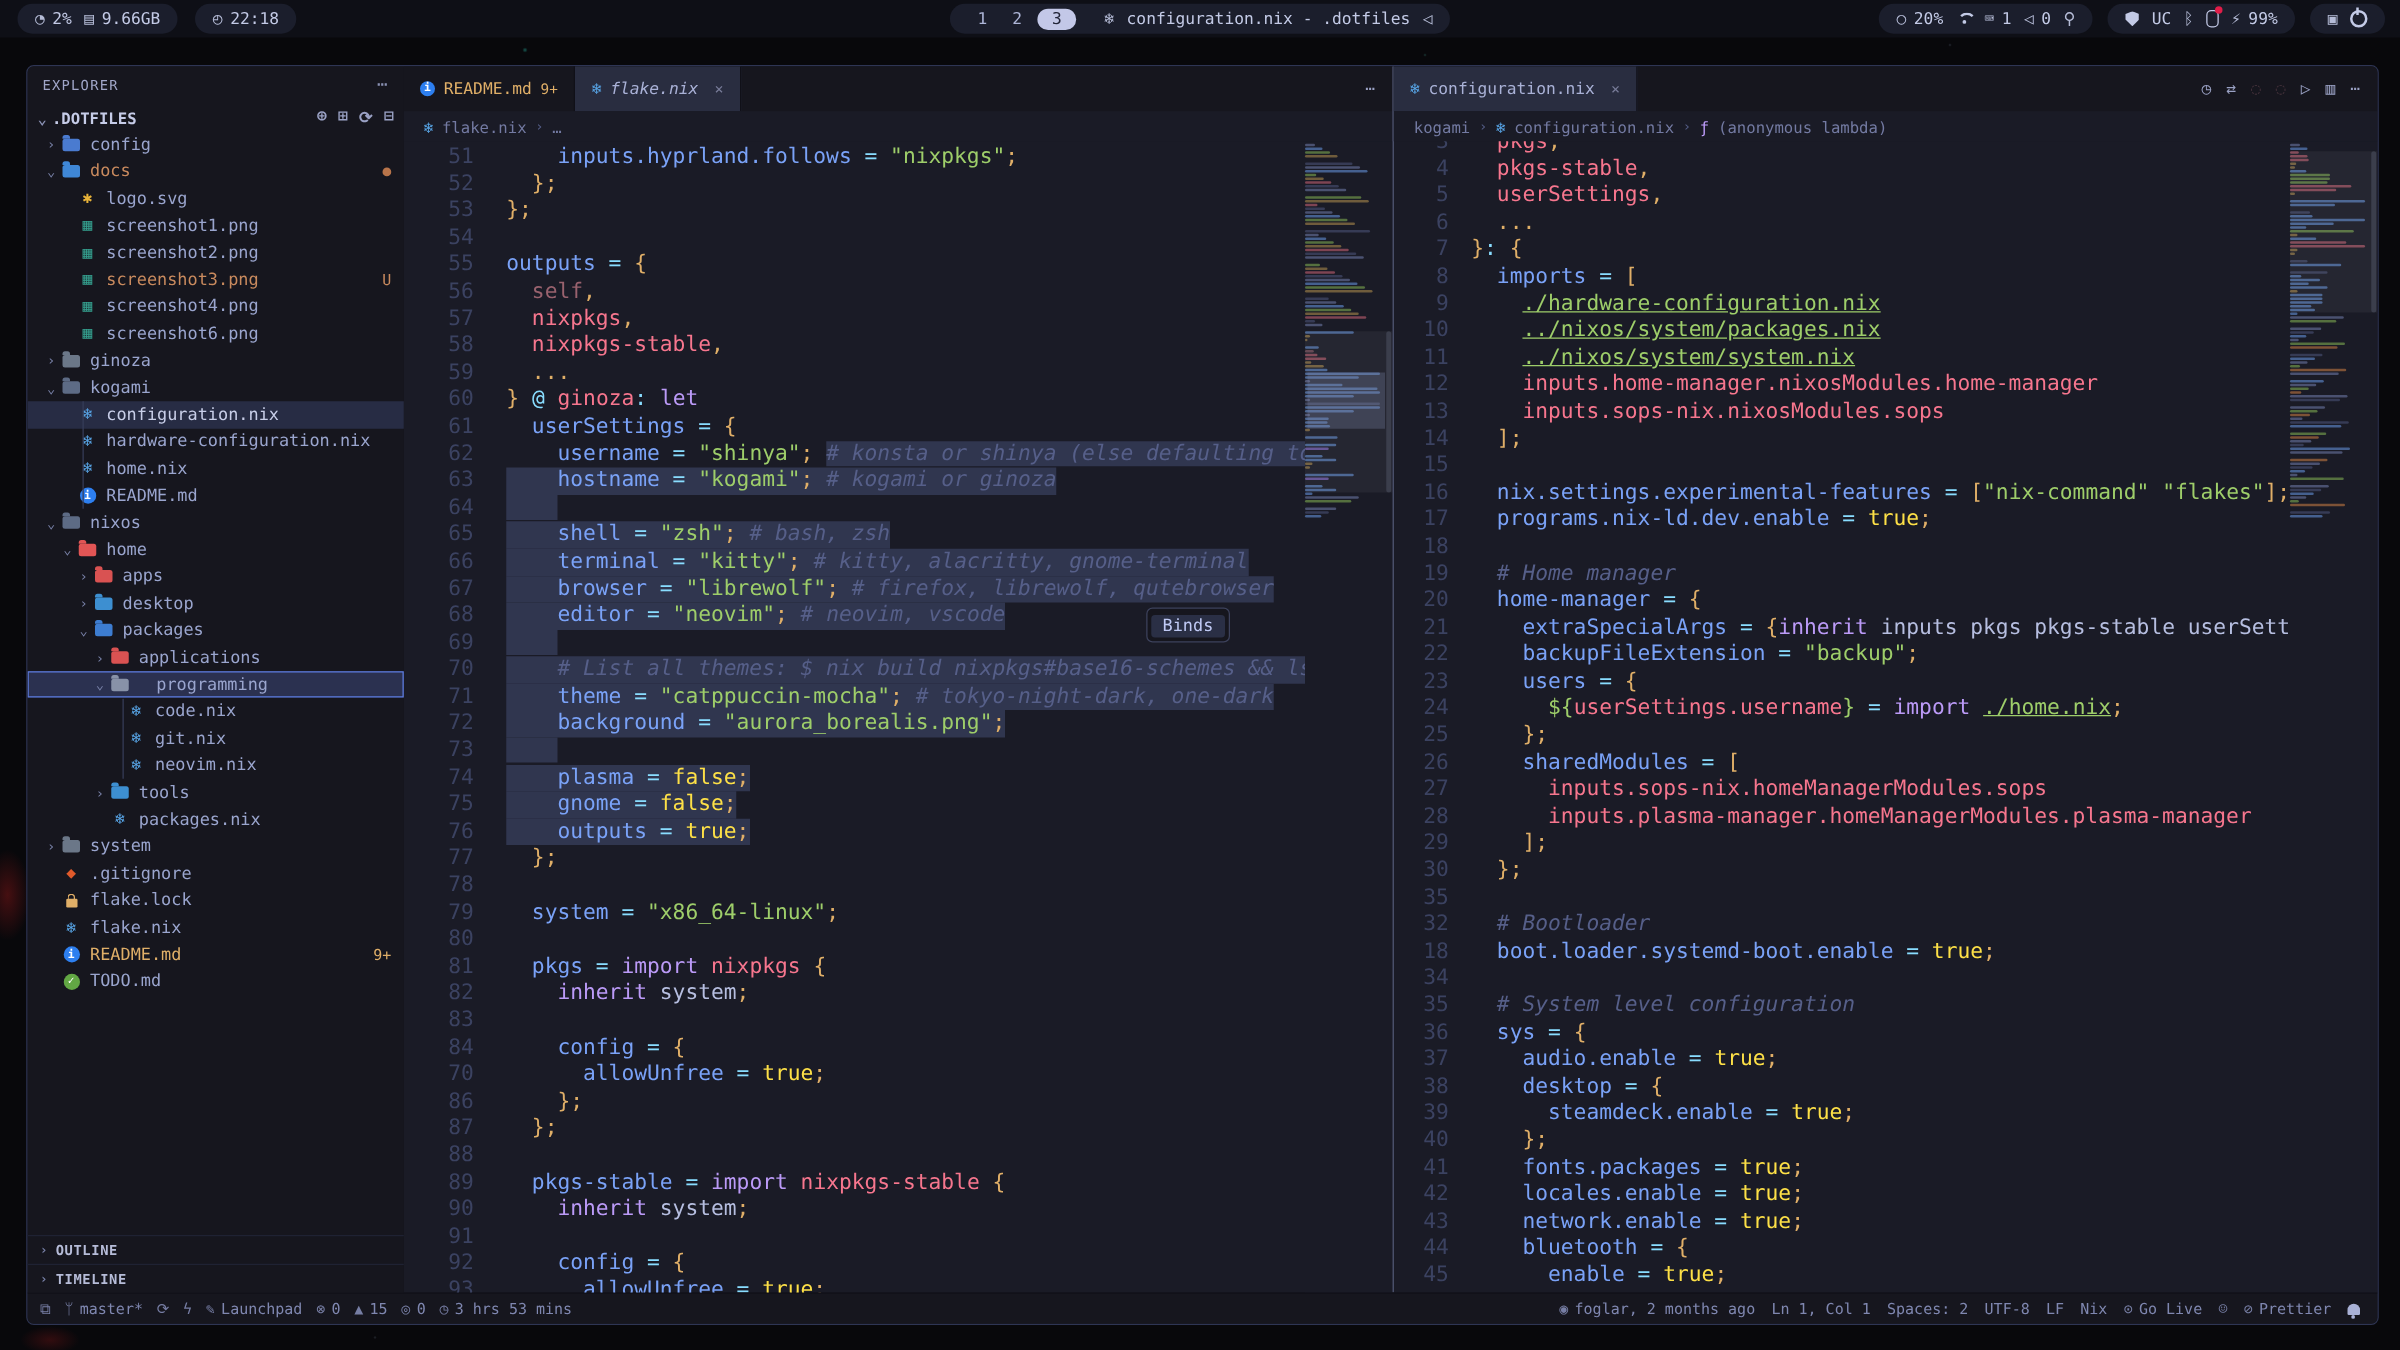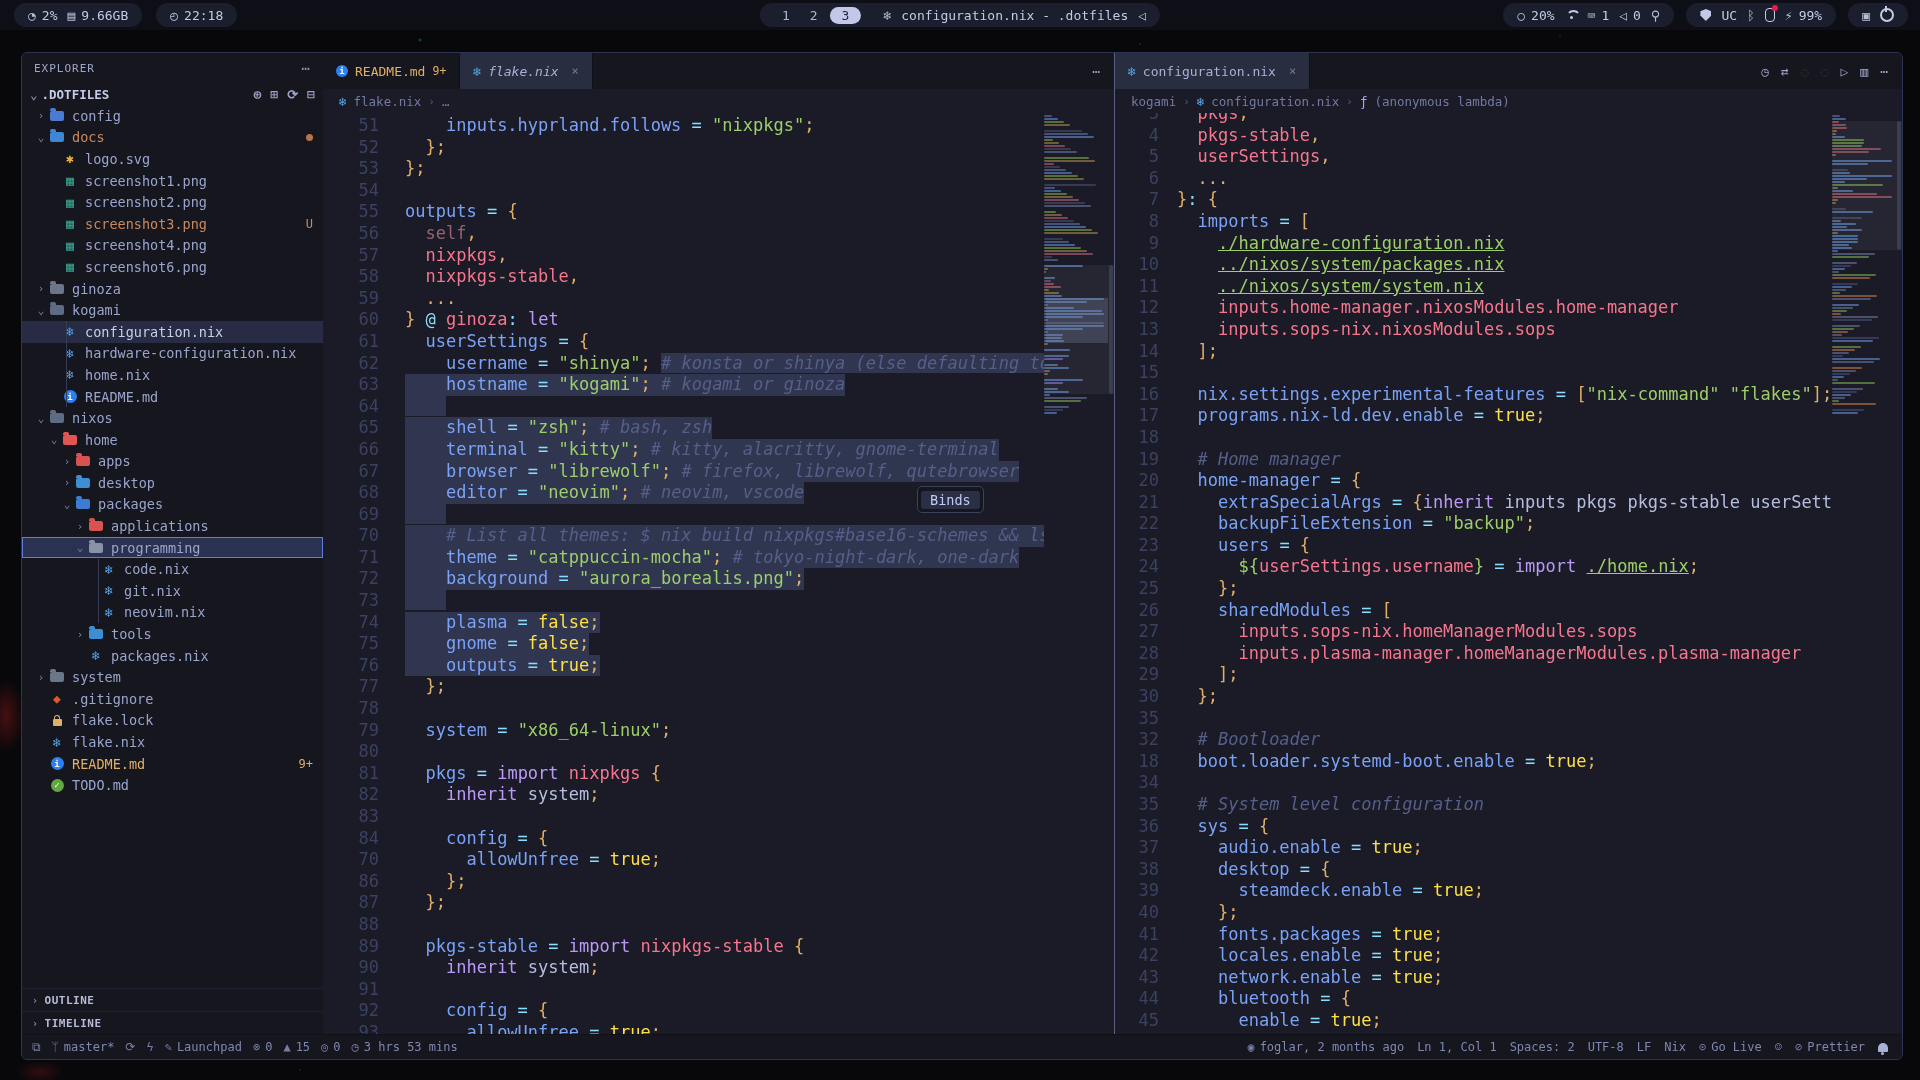--- a/index.html
+++ b/index.html
@@ -372,21 +372,21 @@
             <span class="fic">
               <span class="ic-folder" style="background: rgb(217, 82, 82);"></span>
             </span>
             <span style="margin-left: 6px;">applications</span>
           </div>
           <div class="trow focused" style="padding-left: 51px;">
             <span class="chev">⌄</span>
             <span class="fic">
               <span class="ic-folder" style="background: rgb(136, 146, 168);"></span>
             </span>
-            <span style="margin-left: 6px;">programming</span>
+            <span style="margin-left: 20px;">programming</span>
           </div>
           <div class="trow" style="padding-left: 64px;">
             <span class="chev"></span>
             <span class="fic">
               <span style="color: rgb(88, 166, 232);">❄</span>
             </span>
             <span style="margin-left: 6px;">code.nix</span>
           </div>
           <div class="trow" style="padding-left: 64px;">
             <span class="chev"></span>

